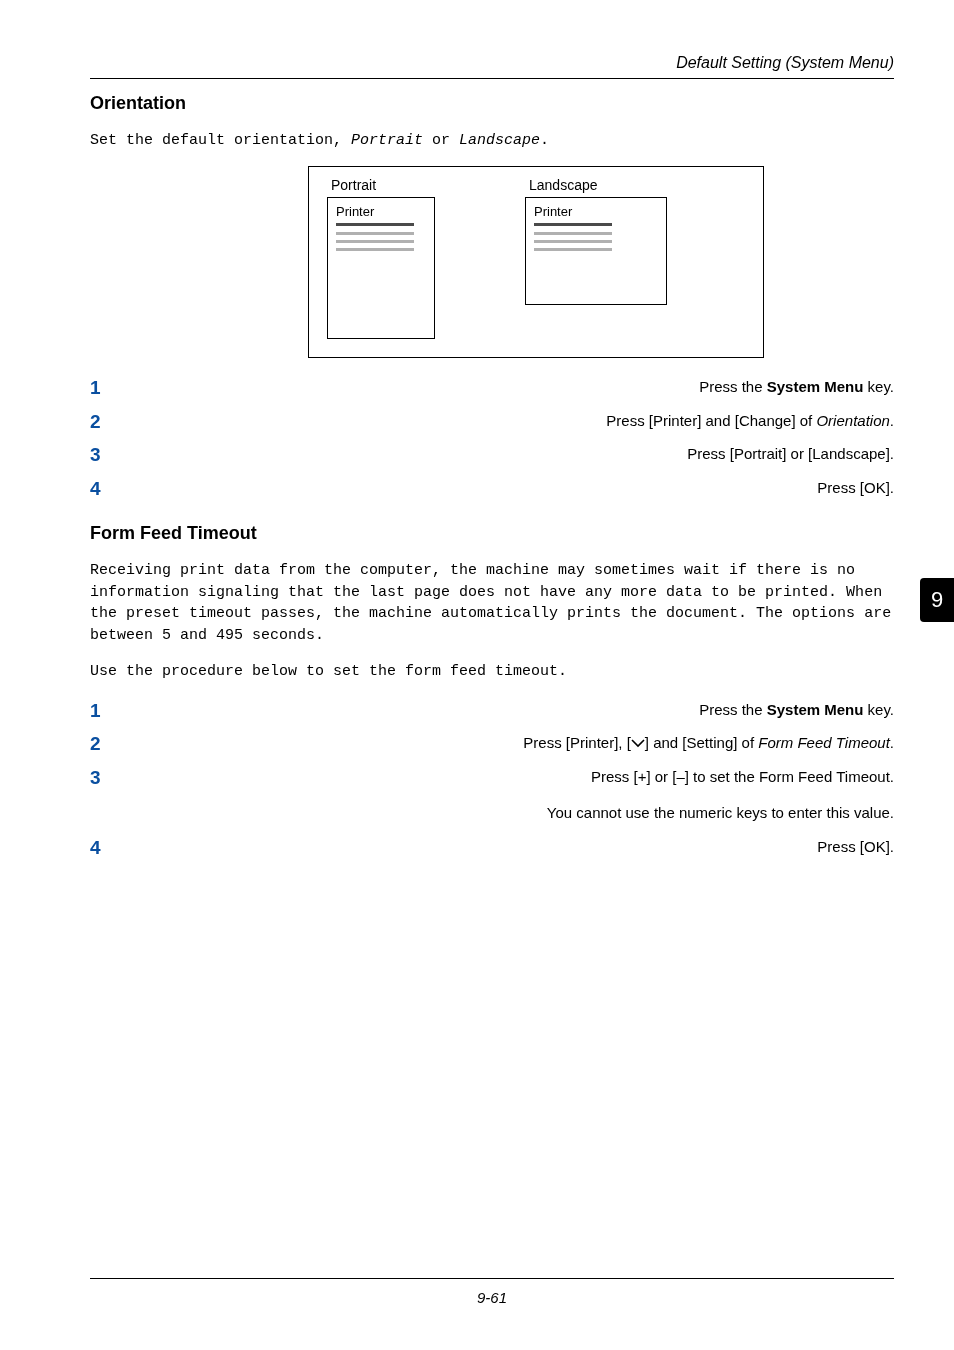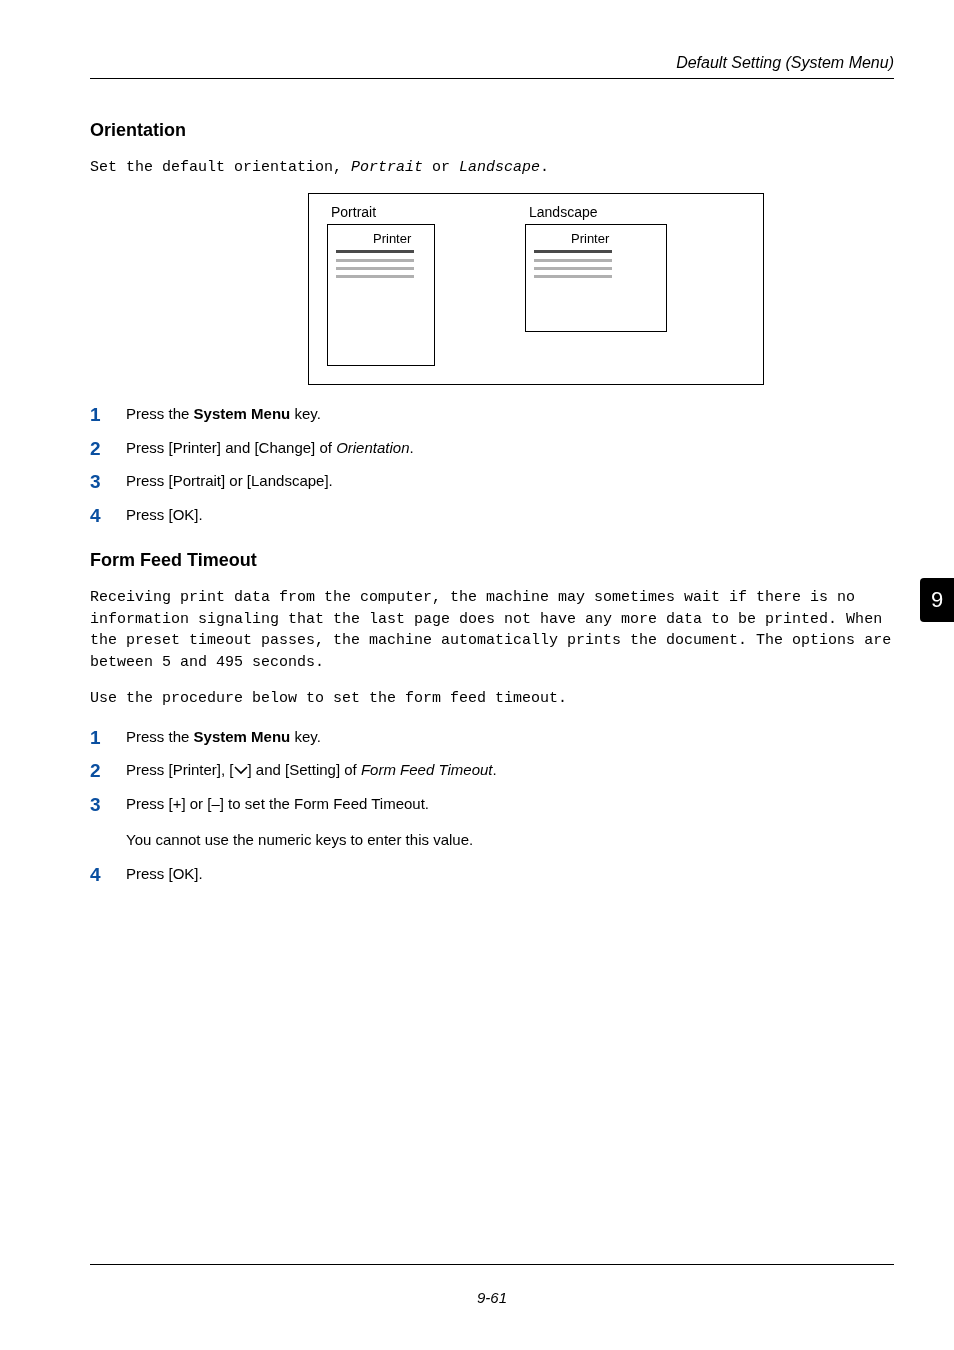--- a/index.html
+++ b/index.html
@@ -16,21 +16,21 @@
   box-sizing: border-box;
   padding: 54px 60px 40px 90px;
   position: relative;
 }
 .header {
   text-align: right;
   font-style: italic;
   font-size: 16px;
   padding-bottom: 6px;
   border-bottom: 1px solid #000;
-  margin-bottom: 41px;
+  margin-bottom: 14px;
 }
 h2 {
   font-size: 18px;
   font-weight: bold;
   margin: 0 0 16px 0;
 }
 p {
   font-size: 15px;
   line-height: 1.45;
   margin: 0 0 14px 0;
@@ -69,39 +69,39 @@
   width: 108px;
   height: 142px;
 }
 .page-rect.landscape {
   width: 142px;
   height: 108px;
 }
 .page-title {
   font-size: 13px;
   margin-bottom: 4px;
-  margin-left: 37px;
 }
 .title-underline {
   height: 3px;
   background: #4a4a4a;
   width: 78px;
   margin-bottom: 6px;
 }
 .text-line {
   height: 3px;
   background: #b0b0b0;
   width: 78px;
   margin-bottom: 5px;
 }
 ol.steps {
   list-style: none;
   padding: 0;
   margin: 16px 0 24px 0;
   counter-reset: step;
+  text-align: right;
 }
 ol.steps > li {
   counter-increment: step;
   position: relative;
   padding-left: 36px;
   font-size: 15px;
   line-height: 1.45;
   margin-bottom: 12px;
 }
 ol.steps > li::before {
@@ -132,21 +132,21 @@
 }
 .footer {
   position: absolute;
   bottom: 44px;
   left: 90px;
   right: 60px;
   border-top: 1px solid #000;
   text-align: center;
   font-style: italic;
   font-size: 15px;
-  padding-top: 24px;
+  padding-top: 10px;
 }
 svg.down-arrow {
   width: 14px;
   height: 12px;
   vertical-align: -1px;
 }
 </style>
 </head>
 <body>
 

